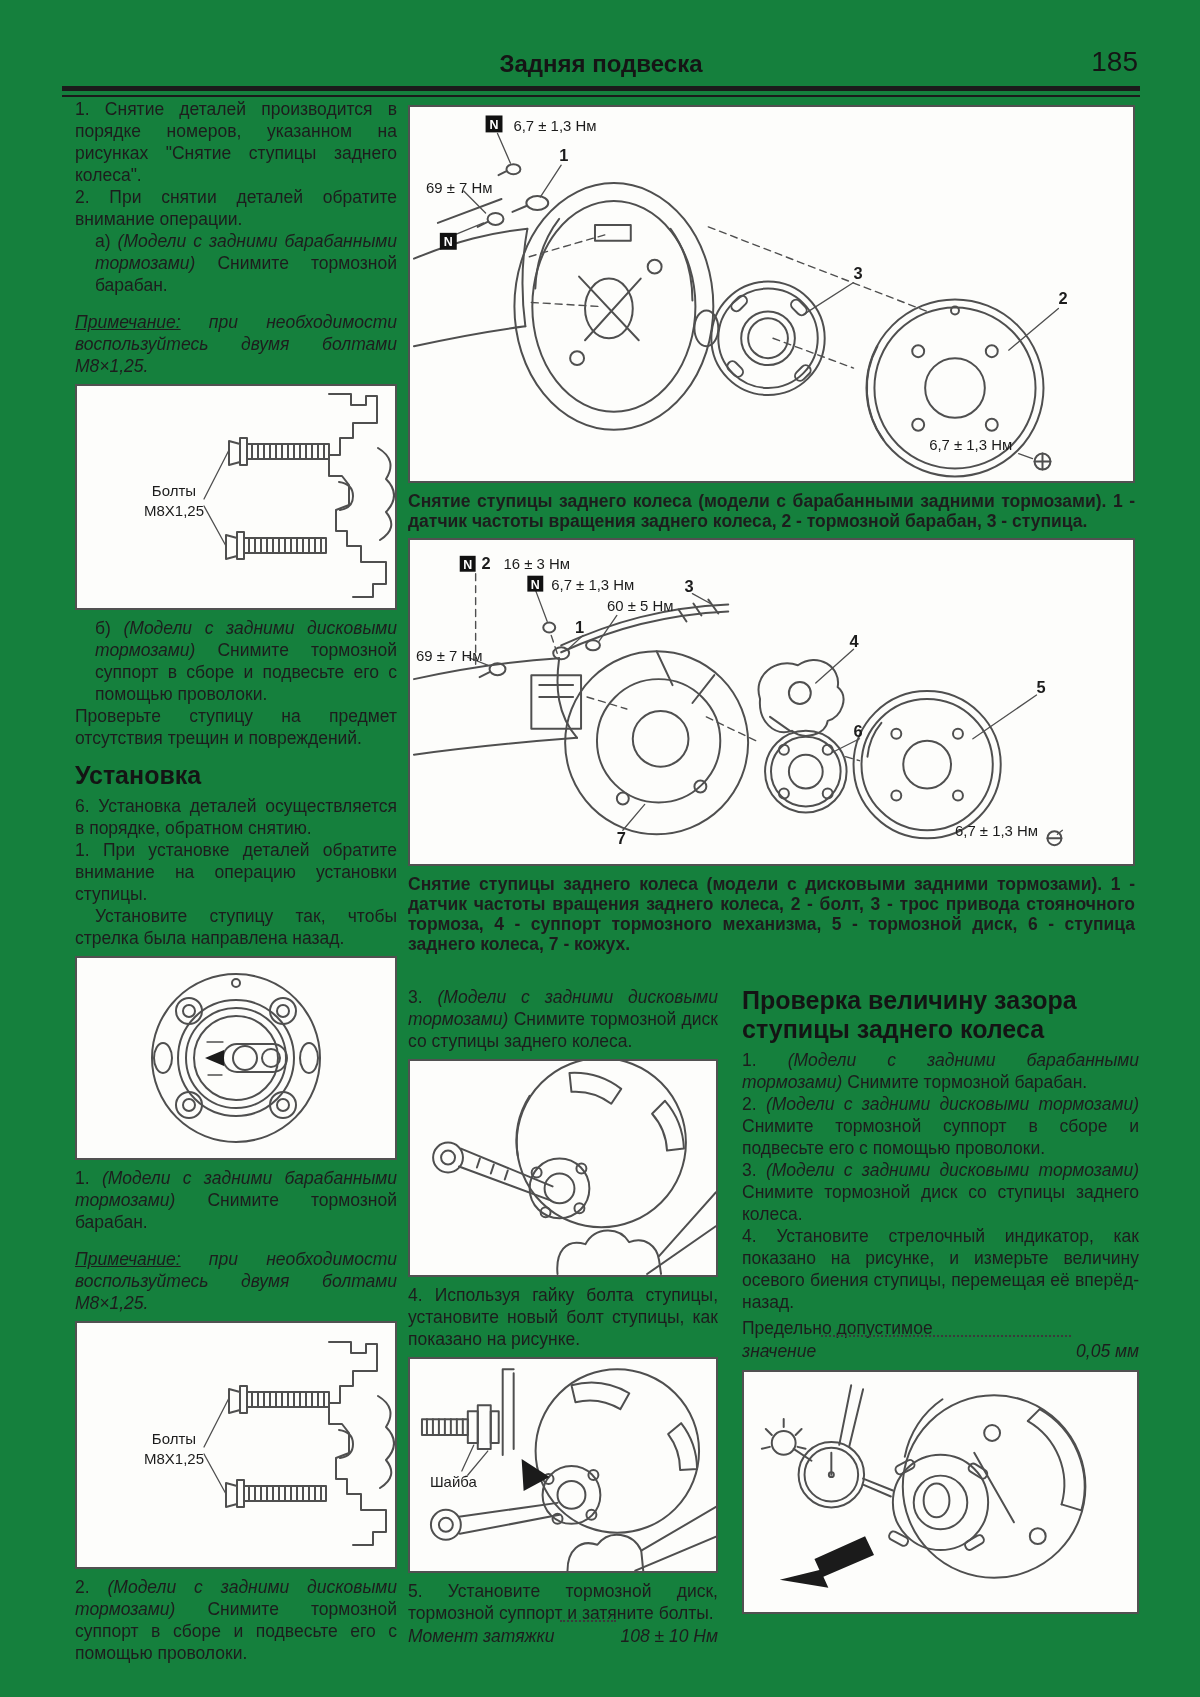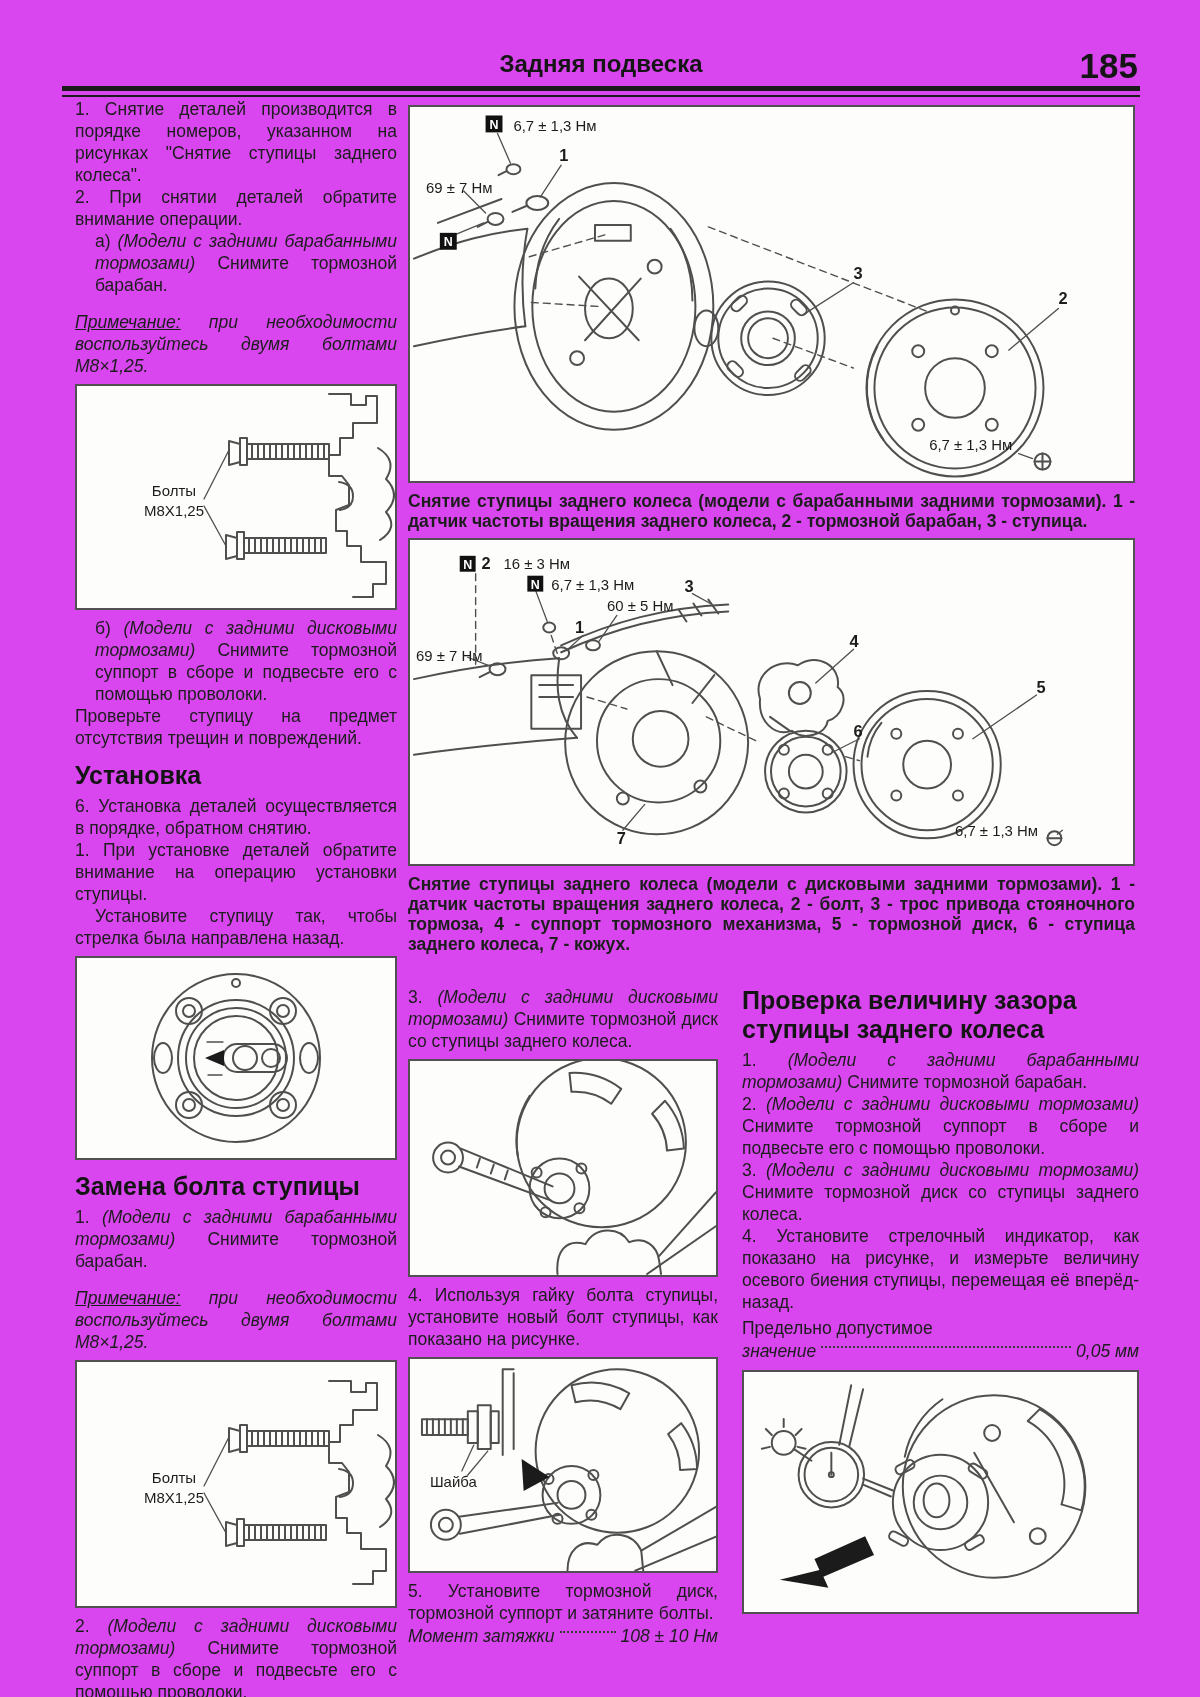--- a/index.html
+++ b/index.html
@@ -1,39 +1,39 @@
 <!DOCTYPE html>
 <html><head>
 <meta charset="utf-8">
 <style>
   html,body{margin:0;padding:0;background:#d9d9d6;}
-  .page{position:relative;width:1200px;height:1697px;margin:0 auto;background:#d946ef;
+  .page{position:relative;width:1200px;height:1697px;margin:0 auto;background:#15803d;
         font-family:"Liberation Sans",sans-serif;color:#1d1d1d;overflow:hidden;}
   
   .hdr-title{position:absolute;left:62px;top:50px;width:1078px;text-align:center;
              font-size:24px;font-weight:bold;color:#151515;}
-  .hdr-page{position:absolute;right:62px;top:46px;font-size:35px;font-weight:bold;color:#151515;}
+  .hdr-page{position:absolute;right:62px;top:46px;font-size:28px;font-weight:normal;color:#151515;}
   .rule1{position:absolute;left:62px;width:1078px;top:86px;height:5px;background:#1b1b1b;}
   .rule2{position:absolute;left:62px;width:1078px;top:95px;height:2px;background:#1b1b1b;}
   
   .col{position:absolute;}
   #col-left{left:75px;top:98px;width:322px;}
   #col-rt{left:408px;top:96px;width:727px;}
   #col-mid{left:408px;top:986px;width:310px;}
   #col-far{left:742px;top:986px;width:397px;}
   
   .txt{font-size:17.5px;line-height:22px;text-align:justify;margin:0;}
   .txt i{font-style:italic;}
   .ind{padding-left:20px;}
   .fl-ind{text-indent:20px;}
   .note{font-style:italic;margin-top:15px;}
   .nlabel{text-decoration:underline;}
   .h2{font-size:25px;line-height:29px;font-weight:bold;margin:12px 0 5px;color:#141414;}
   .caption{font-weight:bold;font-size:17.5px;line-height:20px;text-align:justify;margin:8px 0 6px;}
-  .leader{display:flex;align-items:center;font-style:italic;font-size:17.5px;line-height:24px;}
+  .leader{display:flex;align-items:flex-start;font-style:italic;font-size:17.5px;line-height:24px;}
   .leader .dots{flex:1;margin:0 5px;border-bottom:2px dotted #3a3a3a;transform:translateY(-4px);}
   
   .figbox{border:2px solid #515151;background:#fdfdfb;margin:7px 0;overflow:hidden;}
   .figbox svg{display:block;width:100%;height:100%;}
   
   .ln{stroke:#4f4f4f;fill:none;stroke-width:2;stroke-linecap:round;stroke-linejoin:round;}
   .thin{stroke-width:1.3;}
   .dash{stroke-dasharray:7 5;stroke-width:1.4;}
   .fill{fill:#1b1b1b;stroke:none;}
   .nbox{fill:#111;stroke:none;}
@@ -113,21 +113,20 @@
         </g>
         <g class="fill">
             <polygon points="128,95 147,87 147,103"></polygon>
           </g>
         <g class="ln thin">
             <path d="M130 79 h16 M131 112 h14"></path>
           </g>
       </svg>
     </div>
 
-    <div class="h2">Замена болта ступицы</div>
     <p class="txt"><span>1.</span> <i>(Модели с задними барабанными тормозами)</i> <span>Снимите тормозной барабан.</span></p>
     <p class="txt note"><span class="nlabel">Примечание:</span> <span>при необходимости воспользуйтесь двумя болтами М8×1,25.</span></p>
 
     <div class="figbox" style="height:244px">
       <svg viewBox="0 0 318 222" preserveAspectRatio="xMidYMid meet">
         <g class="ln">
           <path d="M252 8 h22 v11 h15 v-9 h11 v27 h-24 v15 h-13 v17 h-11 v21 h13 l7 9 v20 l-13 5 v21 h11 v15 h14 v16 h25 v22 h-13 v13 h-20"></path>
           <path d="M301 62 q20 12 8 31 q16 16 0 33 q13 16 -6 28"></path>
           <path d="M262 96 q14 2 14 14 q0 12 -13 14"></path>
         </g>

